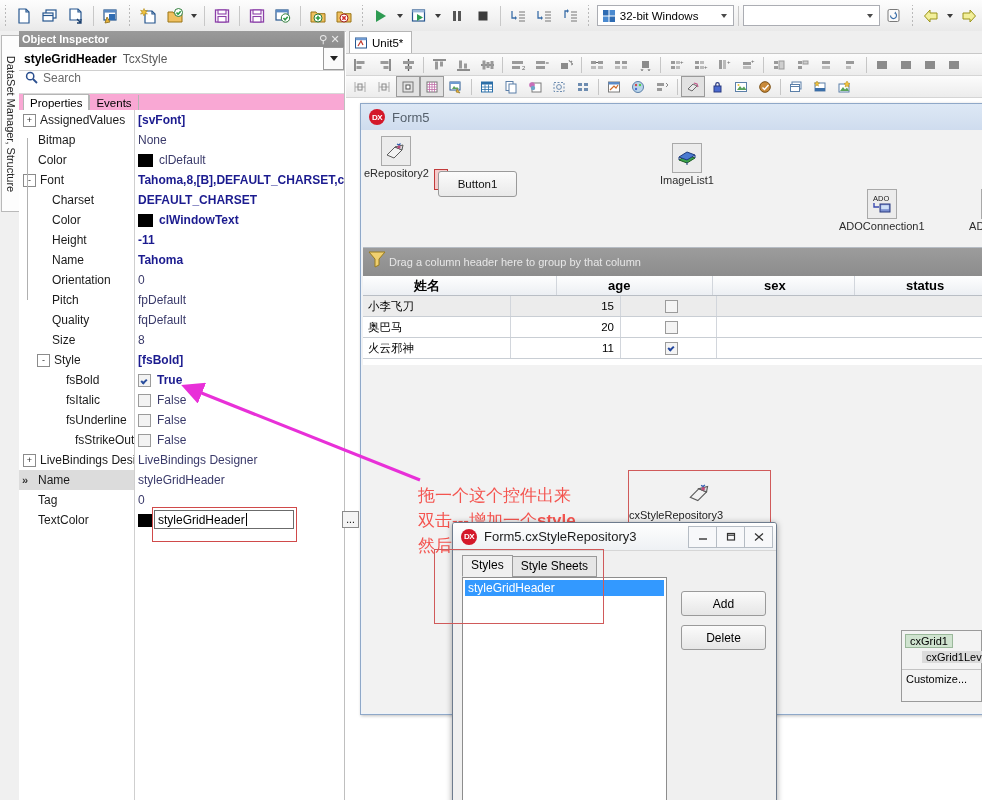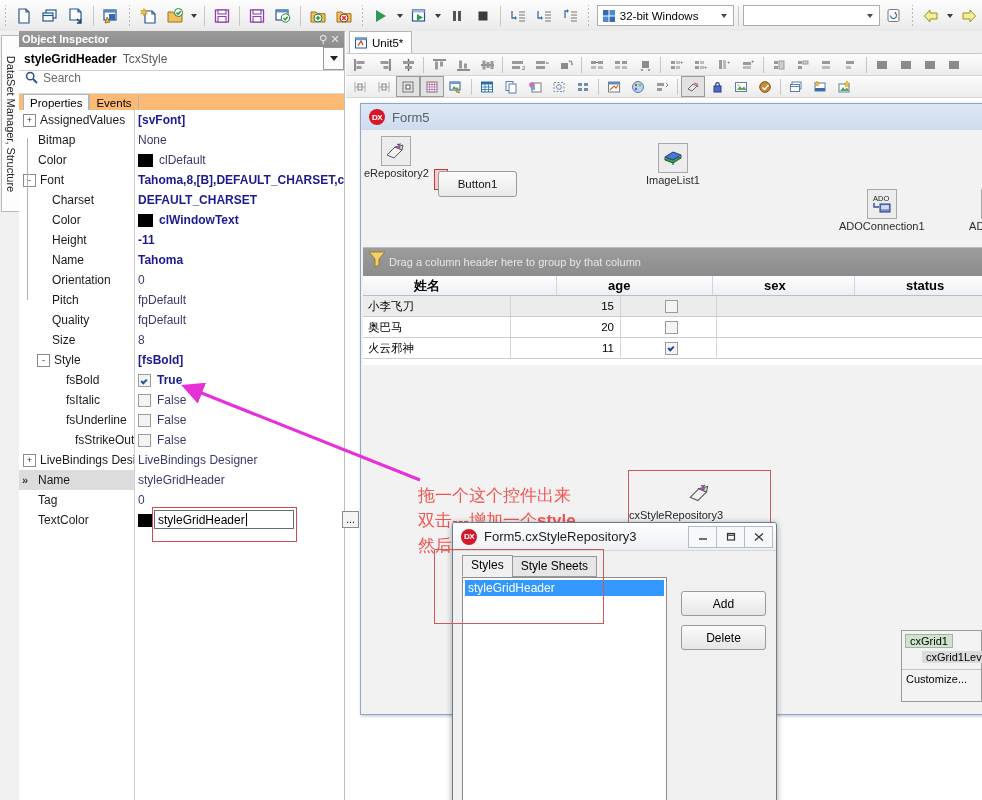--- a/index.html
+++ b/index.html
@@ -52,21 +52,21 @@
       padding-left:5px;background:#fff;}
   #oi-head .objname{font-weight:bold;font-size:12px;color:#000;}
   #oi-head .objtype{margin-left:6px;color:#5a5a5a;font-size:12px;}
   #oi-head .dd{margin-left:auto;width:19px;height:21px;border:1px solid #9a9a9a;background:#fbfbfb;
       display:flex;align-items:center;justify-content:center;}
   #oi-head .dd i{border-left:4px solid transparent;border-right:4px solid transparent;
       border-top:5px solid #222;}
   #oi-search{height:22px;border-bottom:1px solid #d8d8d8;display:flex;align-items:flex-start;
       padding-left:6px;background:#fff;}
   #oi-search .txt{color:#6a6a6a;margin-left:5px;font-size:12px;}
-  #oi-tabs{height:17px;background:#fdba74;border-bottom:1px solid #c5c5c5;display:flex;
+  #oi-tabs{height:17px;background:#f9a8d4;border-bottom:1px solid #c5c5c5;display:flex;
       align-items:flex-end;padding-left:4px;}
   #oi-tabs .tab{height:16px;padding:0 6px;font-size:11.5px;line-height:16px;
       border-left:1px solid #b5b5b5;border-right:1px solid #b5b5b5;}
   #oi-tabs .tab.active{background:#fff;border-top:1px solid #b5b5b5;}
   
   #props{position:absolute;left:0;top:79px;right:0;bottom:0;background:#fff;overflow:hidden;}
   .prow{height:20px;display:flex;align-items:center;position:relative;font-size:12px;}
   .prow .pname{width:115px;box-sizing:border-box;padding-left:4px;white-space:nowrap;
       overflow:hidden;color:#1a1a1a;display:flex;align-items:center;height:20px;}
   .prow .pval{flex:1;padding-left:4px;white-space:nowrap;overflow:hidden;
@@ -959,21 +959,21 @@
             </svg>
         </div>
         <div class="clbl">eRepository2</div>
       </div>
 
       <div id="btn1sel"></div>
       <div id="btn1">
         <span>Button1</span>
       </div>
 
-      <div class="comp" style="left:284px;top:13px;">
+      <div class="comp" style="left:298px;top:13px;">
         <div class="cico">
           <svg width="24" height="24" viewBox="0 0 24 24">
               <path d="M4 14l8-5 8 3-8 5z" fill="#3aa34a" stroke="#1d5d24" stroke-width="1"></path>
               <path d="M4 11l8-5 8 3-8 5z" fill="#4a7ad0" stroke="#1d3a7d" stroke-width="1"></path>
               <path d="M4 11v3M20 9v3M12 16v3" stroke="#1d3a7d"></path>
             </svg>
         </div>
         <div class="clbl">ImageList1</div>
       </div>
 

